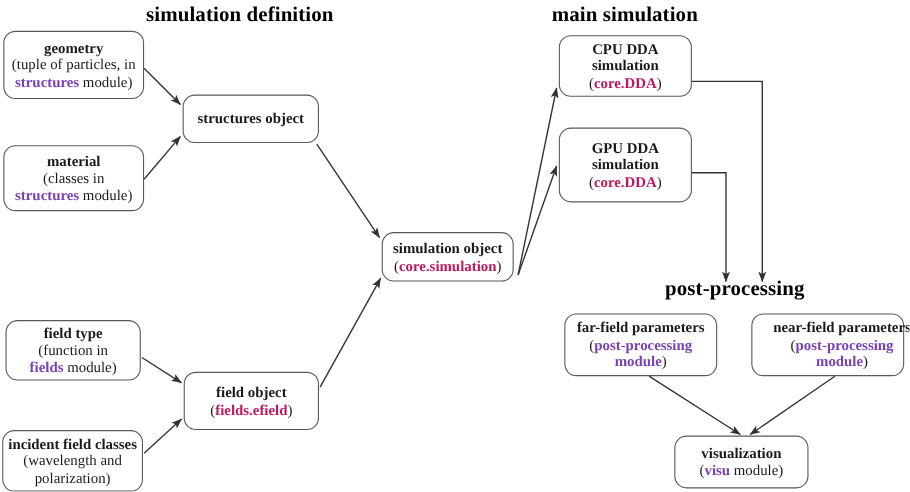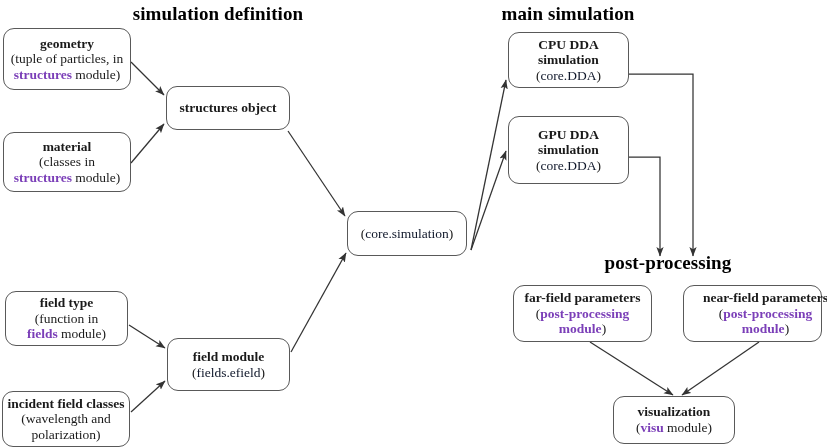--- a/index.html
+++ b/index.html
@@ -36,21 +36,21 @@
     justify-content: center;
     text-align: center;
     line-height: 1.15;
     font-size: 13.5px;
     color: #1a1a1a;
     z-index: 5;
   }
   .node .ln { display: block; white-space: nowrap; }
   .node .b { font-weight: bold; }
   .mod { color: #7b3fb8; font-weight: bold; }
-  .code { color: #0f172a; font-weight: normal; }
+  .code { color: #be185d; font-weight: bold; }
   svg.edges {
     position: absolute;
     left: 0; top: 0;
     width: 827px;
     height: 447px;
     z-index: 1;
     overflow: visible;
   }
 </style>
 </head>
@@ -108,25 +108,26 @@
     <span class="ln"><span class="mod">fields</span><span> module)</span></span>
   </div>
 
   <div class="node" style="left:2px; top:391px; width:128px; height:56px;">
     <span class="ln b">incident field classes</span>
     <span class="ln">(wavelength and</span>
     <span class="ln">polarization)</span>
   </div>
 
   <div class="node" style="left:167px; top:338px; width:123px; height:53px;">
-    <span class="ln b">field module</span>
+    <span class="ln b">field object</span>
     <span class="ln"><span>(</span><span class="code">fields.efield</span><span>)</span></span>
   </div>
 
   <div class="node" style="left:347px; top:211px; width:120px; height:45px;">
+    <span class="ln b">simulation object</span>
     <span class="ln"><span>(</span><span class="code">core.simulation</span><span>)</span></span>
   </div>
 
   <div class="node" style="left:508px; top:32px; width:121px; height:56px;">
     <span class="ln b">CPU DDA</span>
     <span class="ln b">simulation</span>
     <span class="ln"><span>(</span><span class="code">core.DDA</span><span>)</span></span>
   </div>
 
   <div class="node" style="left:508px; top:116px; width:121px; height:68px;">

